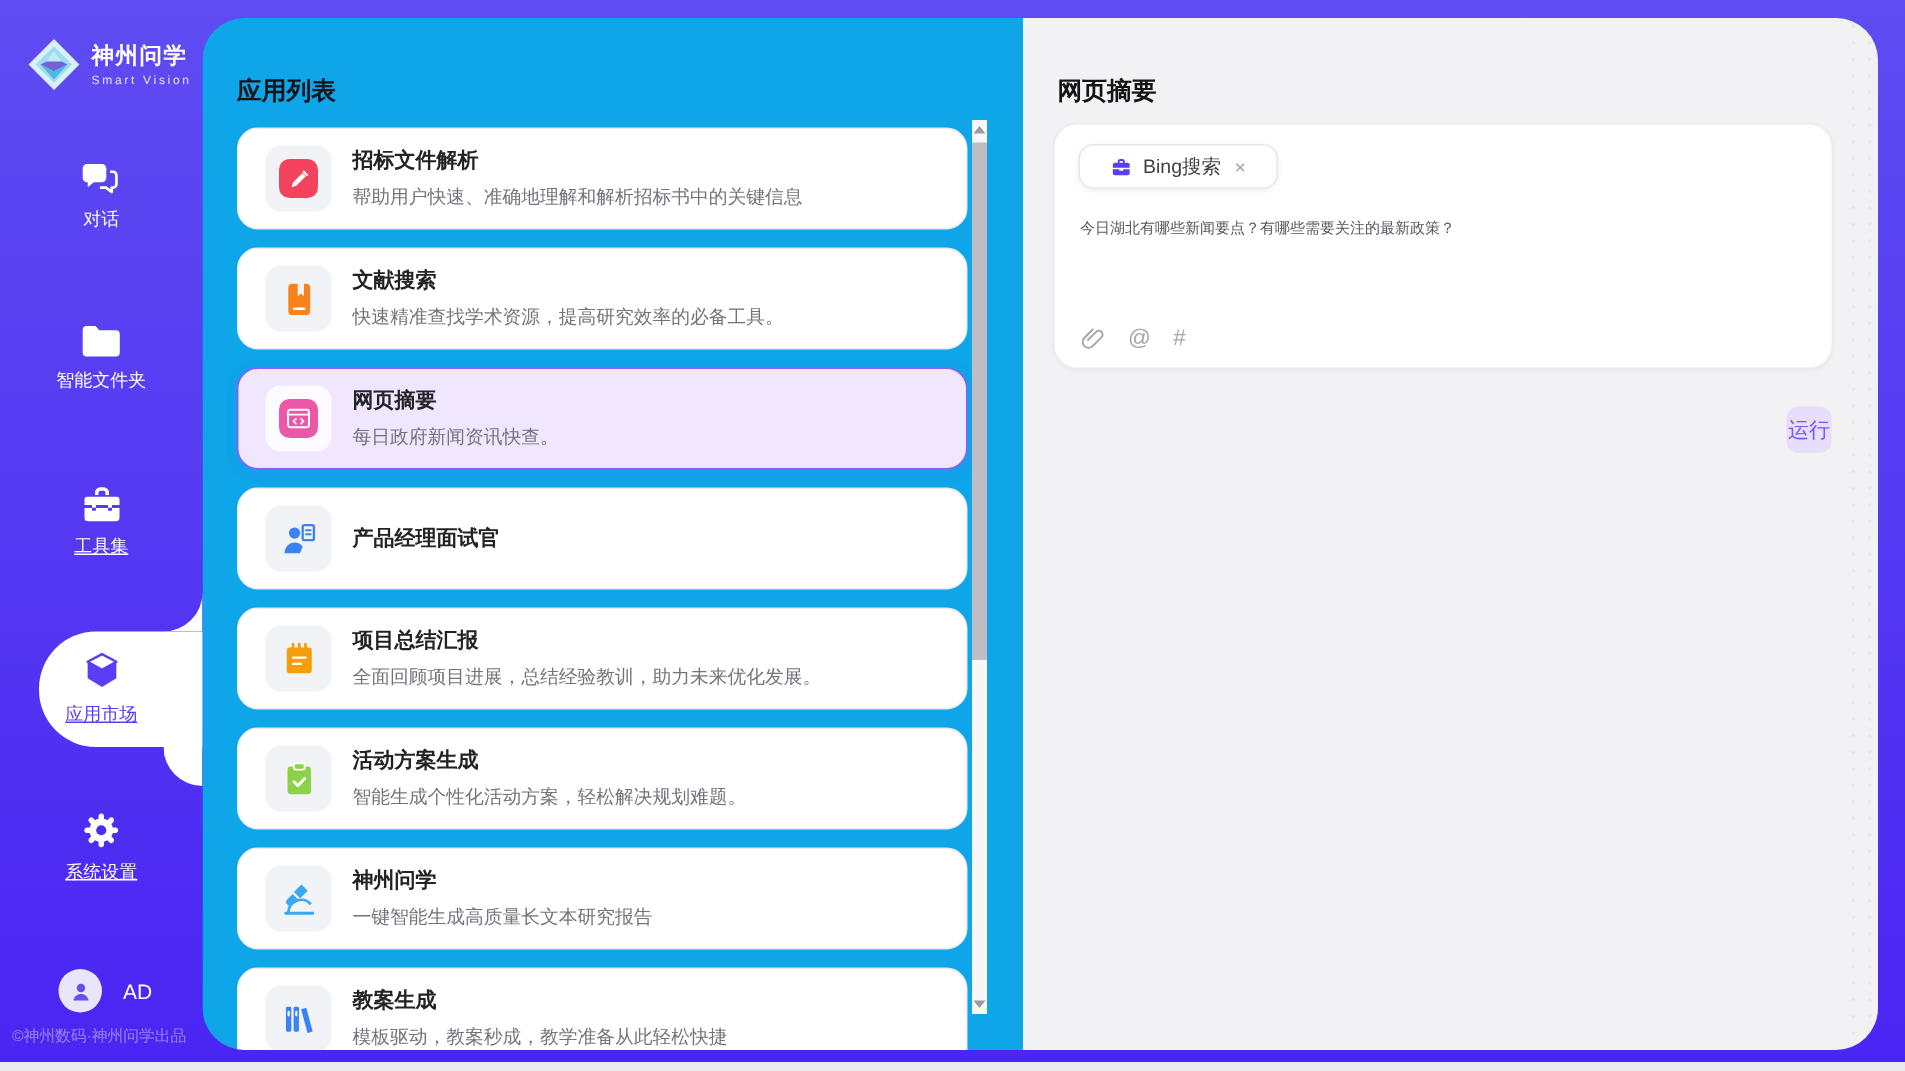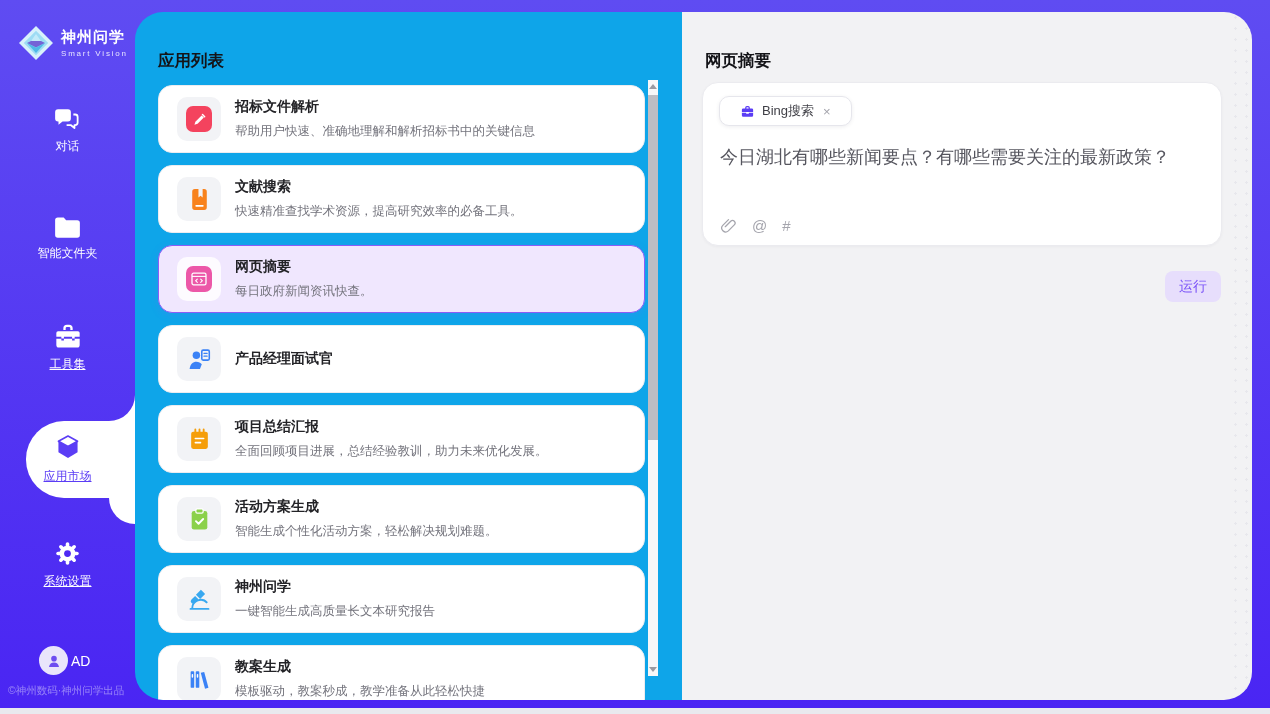--- a/index.html
+++ b/index.html
@@ -22,21 +22,21 @@
   .nav-item.active { color:#5b3df5; }
 
   .nav-blob { position:absolute; left:26px; right:0; top:421px; height:77px;
               background:#fff; border-radius:38px 0 0 38px; z-index:3; }
   .curve { position:absolute; right:0; width:26px; height:26px; z-index:3; }
   .curve.t { top:395px; } .curve.b { top:498px; }
 
   .user-row { position:absolute; left:0; top:646px; width:135px; display:flex; align-items:center; cursor:pointer; }
   .avatar { width:29px; height:29px; border-radius:50%; background:#e9e5fb; margin-left:39px;
             display:flex; align-items:center; justify-content:center; }
-  .user-name { color:#fff; font-size:14px; margin-left:3px; }
+  .user-name { color:#fff; font-size:14px; margin-left:14px; }
   .footer-note { position:absolute; left:8px; top:684px; color:rgba(255,255,255,.42); font-size:10.5px; white-space:nowrap; }
 
   
   .main { position:absolute; left:135px; top:12px; width:1117px; height:688px;
           border-radius:28px; overflow:hidden; display:flex; z-index:2; }
   .list-panel { width:547px; background:#0ea5e9; position:relative; flex:none; }
   .detail-panel { flex:1; background:#f2f2f4; position:relative; }
   .detail-panel::after { content:""; position:absolute; right:0; top:0; bottom:0; width:22px;
           background-image:radial-gradient(#e2e2e9 1px, transparent 1.2px); background-size:11px 11px; opacity:.7; }
 
@@ -66,24 +66,24 @@
   .sb-thumb { position:absolute; left:0; top:15px; width:10px; height:345px; background:#bdbdc3; cursor:pointer; }
 
   
   .detail-card { position:absolute; left:20px; top:70px; width:520px; height:164px; background:#fff;
                  border:1px solid #ebebef; border-radius:16px; box-shadow:0 1px 3px rgba(20,20,40,.04); }
   .tool-tag { position:absolute; left:16px; top:13px; height:30px; display:inline-flex; align-items:center; gap:7px;
               padding:0 20px; background:#fff; border:1px solid #e6e6ec; border-radius:10px;
               box-shadow:0 1px 4px rgba(20,20,40,.07); cursor:pointer; }
   .tool-tag .tag-label { font-size:13px; color:#3f3f46; }
   .tag-close { font-size:13px; color:#a3a3ab; margin-left:2px; cursor:pointer; line-height:1; }
-  .query-text { position:absolute; left:17px; top:62px; right:16px; font-size:18px; color:#55555e; cursor:text; }
+  .query-text { position:absolute; left:17px; top:62px; right:16px; font-size:10px; color:#55555e; cursor:text; }
   .composer-icons { position:absolute; left:17px; top:134px; display:flex; align-items:center; gap:15px; color:#a5a5ad; }
   .composer-icons .glyph { font-size:15px; cursor:pointer; }
-  .run-btn { position:absolute; top:259px; right:31px; width:56px; height:31px; background:#e7defc; color:#7a52f8;
+  .run-btn { position:absolute; top:259px; right:31px; width:30px; height:31px; background:#e7defc; color:#7a52f8;
              font-size:14px; border:none; border-radius:8px; cursor:pointer;
              display:flex; align-items:center; justify-content:center; font-family:inherit; }
 
   svg { display:block; }
 </style>
 </head>
 <body>
 
 <div class="frame"></div>
 

